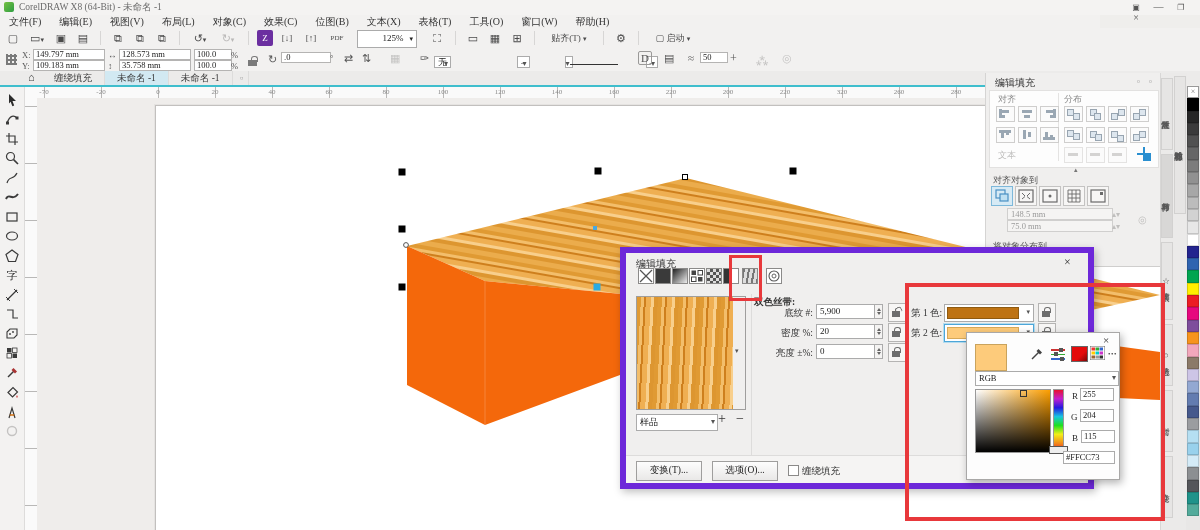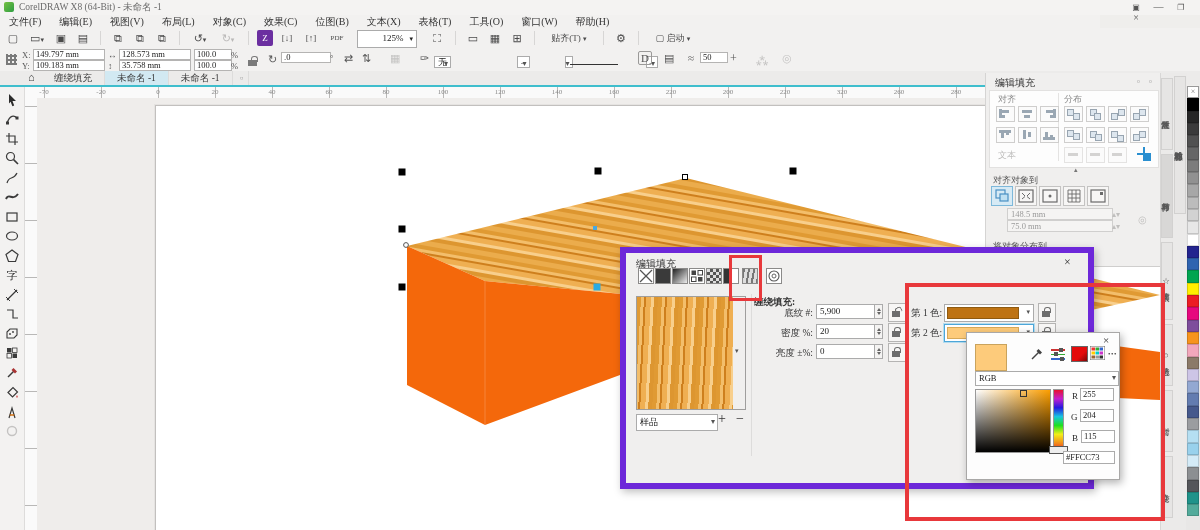--- a/index.html
+++ b/index.html
@@ -528,21 +528,21 @@
 
     <div class="abs" style="left:10px;top:43px;width:97px;height:112px;border:1px solid #9f9e9d;background:repeating-linear-gradient(93deg,#e09a33 0 4px,#f3be6b 4px 7px,#ce7f1d 7px 9px,#efaf52 9px 14px,#f8cf8c 14px 17px,#dd9630 17px 21px);"></div>
     <div class="abs" style="left:107px;top:43px;width:12px;height:112px;border:1px solid #9f9e9d;border-left:none;background:#f0efee;">
         <span class="abs" style="left:2px;top:50px;font-size:7px;color:#555;">▾</span>
       </div>
     <div class="combo abs" style="left:10px;top:161px;width:74px;height:15px;font-size:9px;"><span>样品</span><span class="arr">▾</span></div>
     <span class="abs" style="left:92px;top:158px;font-size:14px;color:#333;">+</span>
     <span class="abs" style="left:110px;top:158px;font-size:14px;color:#333;">−</span>
     <span class="dlg-divider" style="left:125px;top:41px;width:1px;height:162px;"></span>
 
-    <span class="dlg-label" style="left:128px;top:43px;font-weight:bold;">缠绕填充:</span>
+    <span class="dlg-label" style="left:128px;top:43px;font-weight:bold;">双色丝带:</span>
     <span class="dlg-label" style="left:139px;top:54px;width:48px;text-align:right;">底纹 #:</span>
     <span class="dlg-input" style="left:190px;top:51px;width:52px;">5,900</span>
     <span class="spin" style="left:248px;top:51px;"></span>
     <div class="lockbtn" style="left:262px;top:50px;">
         <span class="lock-shackle" style="transform:rotate(-25deg);left:6px;"></span>
         <span class="lock-body"></span>
       </div>
     <span class="dlg-label" style="left:139px;top:74px;width:48px;text-align:right;">密度 %:</span>
     <span class="dlg-input" style="left:190px;top:71px;width:52px;">20</span>
     <span class="spin" style="left:248px;top:71px;"></span>
@@ -570,20 +570,26 @@
     <span class="dlg-label" style="left:285px;top:74px;">第 2 色:</span>
     <div class="abs" style="left:318px;top:71px;width:88px;height:16px;border:1px solid #4da6d8;box-shadow:0 0 0 1px #b4dcef;background:#fff;">
       <span class="abs" style="left:2px;top:2px;width:70px;height:10px;background:#fdcb7b;border:1px solid #d8a958;"></span>
       <span class="abs" style="right:3px;top:3px;font-size:7px;color:#555;">▾</span>
     </div>
     <div class="lockbtn" style="left:412px;top:70px;">
         <span class="lock-shackle"></span>
         <span class="lock-body"></span>
       </div>
 
+    <div id="dlg-footer">
+      <span class="dlg-btn" style="left:10px;top:5px;width:64px;">变换(T)...</span>
+      <span class="dlg-btn" style="left:86px;top:5px;width:64px;">选项(O)...</span>
+      <span class="chk" style="left:162px;top:9px;"></span>
+      <span class="dlg-label" style="left:176px;top:9px;">缠绕填充</span>
+    </div>
   </div>
 
   <div id="popup" class="abs">
     <span class="abs" style="left:136px;top:1px;font-size:11px;color:#333;">×</span>
     <div class="abs" style="left:8px;top:11px;width:30px;height:25px;background:#fdcb7b;border:1px solid #c9a35d;"></div>
     <svg class="abs" style="left:62px;top:13px;" width="16" height="16">
         <line x1="3" y1="13" x2="10" y2="6" stroke="#444" stroke-width="1.4"></line>
         <path d="M9.5,3 L13,6.5 L11,8.5 L7.5,5 Z" fill="#444"></path>
       </svg>
     <div class="abs" style="left:84px;top:14px;width:16px;height:14px;">

